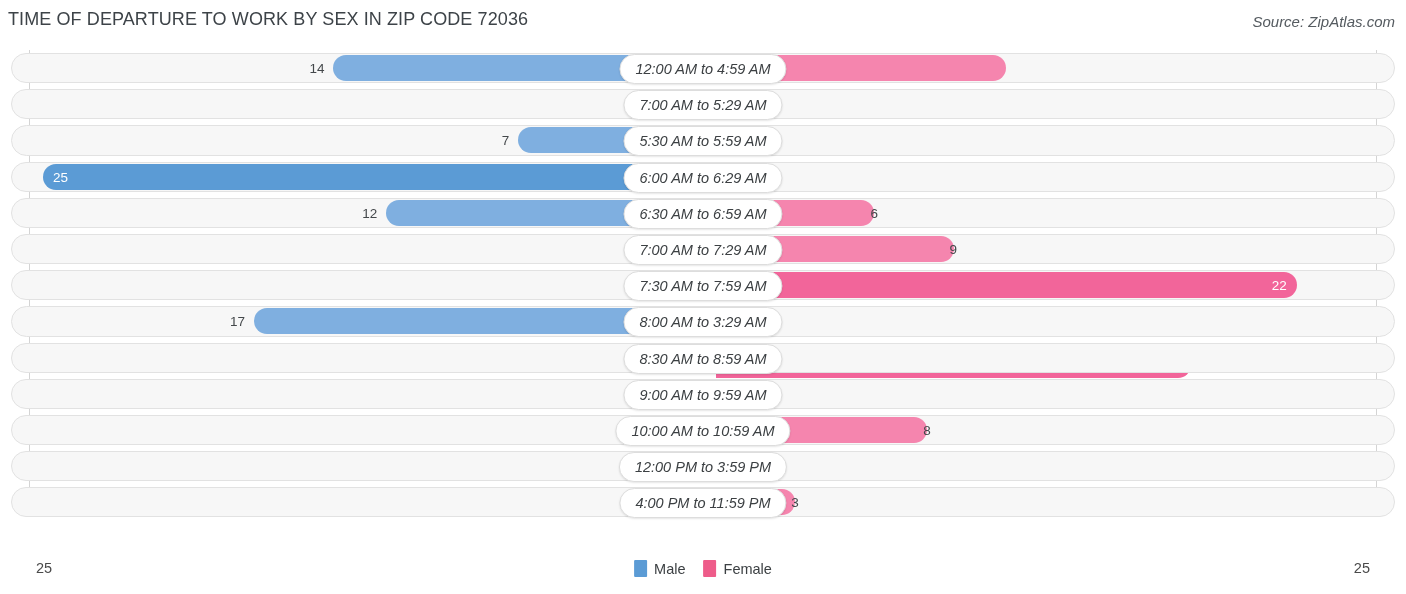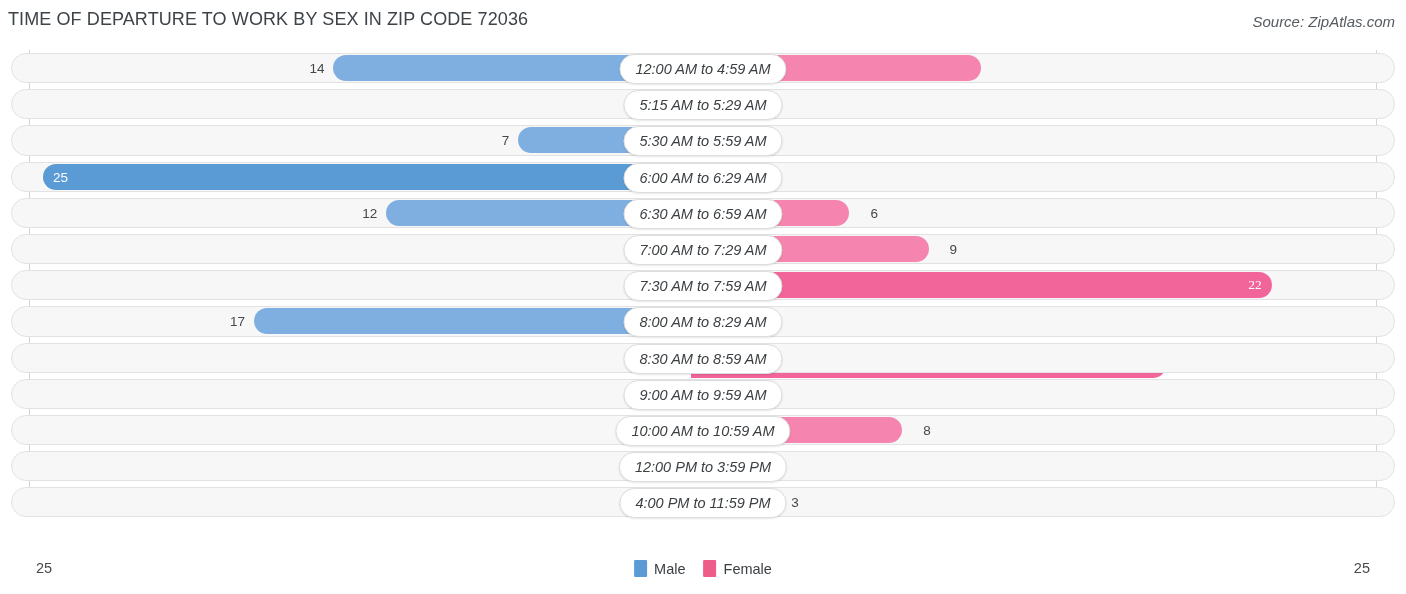--- a/index.html
+++ b/index.html
@@ -58,23 +58,22 @@
   }
   .bar{
     position:absolute;top:0;height:26px;
     box-sizing:border-box;
   }
   .bar.left{
     right:703px;
     border-radius:13px 0 0 13px;
   }
   .bar.right{
-    left:691px;
+    left:716px;
     border-radius:0 13px 13px 0;
-    font-family:Liberation Serif, serif;
   }
   .bar.left.zero{border-radius:13px 0 0 13px;}
   .bar.right.zero{border-radius:0 13px 13px 0;}
 
   .bar-inner-label{
     position:absolute;top:50%;transform:translateY(-50%);
     font-size:13.5px;color:#ffffff;
   }
   .bar.left .bar-inner-label{left:10px;}
   .bar.right .bar-inner-label{right:10px;}
@@ -142,21 +141,21 @@
           <div class="pill">12:00 AM to 4:59 AM</div>
         </div>
         <div class="row">
           <div class="track"></div>
           <div class="bar-wrap">
             <div class="bar left zero" style="width: 35px; background: rgb(169, 201, 236);"></div>
             <span class="val" style="right: 747px;">0</span>
             <div class="bar right zero" style="width: 35px; background: rgb(246, 163, 192);"></div>
             <span class="val" style="left: 747px;">0</span>
           </div>
-          <div class="pill">5:15 AM to 5:29 AM</div>
+          <div class="pill">7:00 AM to 5:29 AM</div>
         </div>
         <div class="row">
           <div class="track"></div>
           <div class="bar-wrap">
             <div class="bar left" style="width: 184.8px; background: rgb(127, 175, 224);"></div>
             <span class="val" style="right: 896.8px;">7</span>
             <div class="bar right zero" style="width: 35px; background: rgb(246, 163, 192);"></div>
             <span class="val" style="left: 747px;">0</span>
           </div>
           <div class="pill">5:30 AM to 5:59 AM</div>
@@ -205,21 +204,21 @@
         </div>
         <div class="row">
           <div class="track"></div>
           <div class="bar-wrap">
             <div class="bar left" style="width: 448.8px; background: rgb(127, 175, 224);"></div>
             <span class="val" style="right: 1161px;">17</span>
             <div class="bar right" style="width: 475.2px; background: rgb(242, 101, 154); margin-top: 44px;">
               <span class="bar-inner-label">18</span>
             </div>
           </div>
-          <div class="pill">8:00 AM to 8:29 AM</div>
+          <div class="pill">8:00 AM to 3:29 AM</div>
         </div>
         <div class="row">
           <div class="track"></div>
           <div class="bar-wrap">
             <div class="bar left zero" style="width: 35px; background: rgb(169, 201, 236);"></div>
             <span class="val" style="right: 747px;">0</span>
             <div class="bar right zero" style="width: 35px; background: rgb(246, 163, 192);"></div>
             <span class="val" style="left: 747px;">0</span>
           </div>
           <div class="pill">8:30 AM to 8:59 AM</div>

